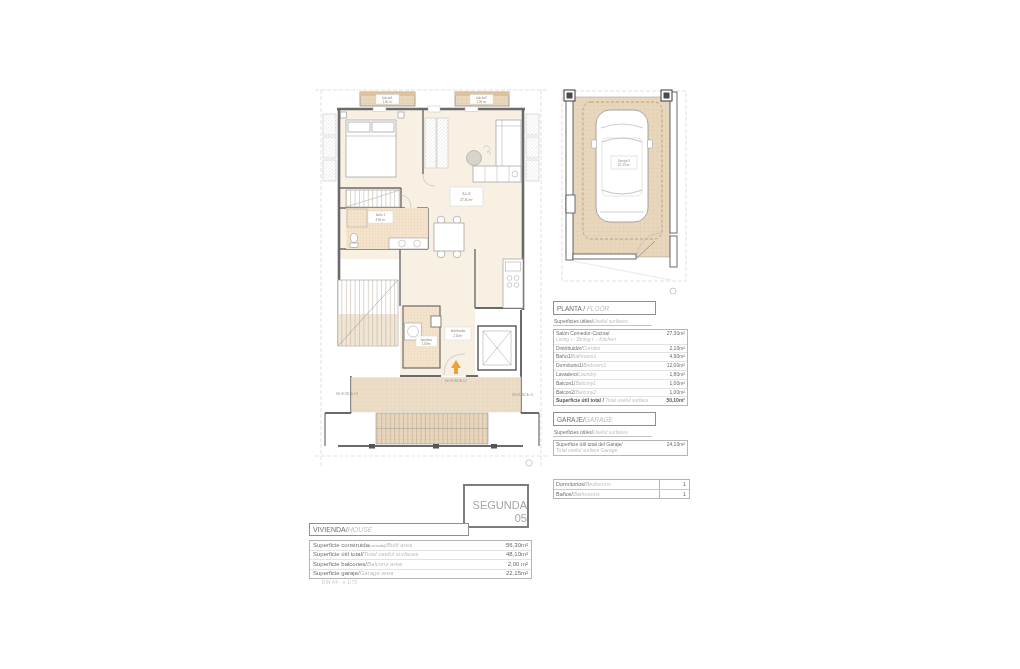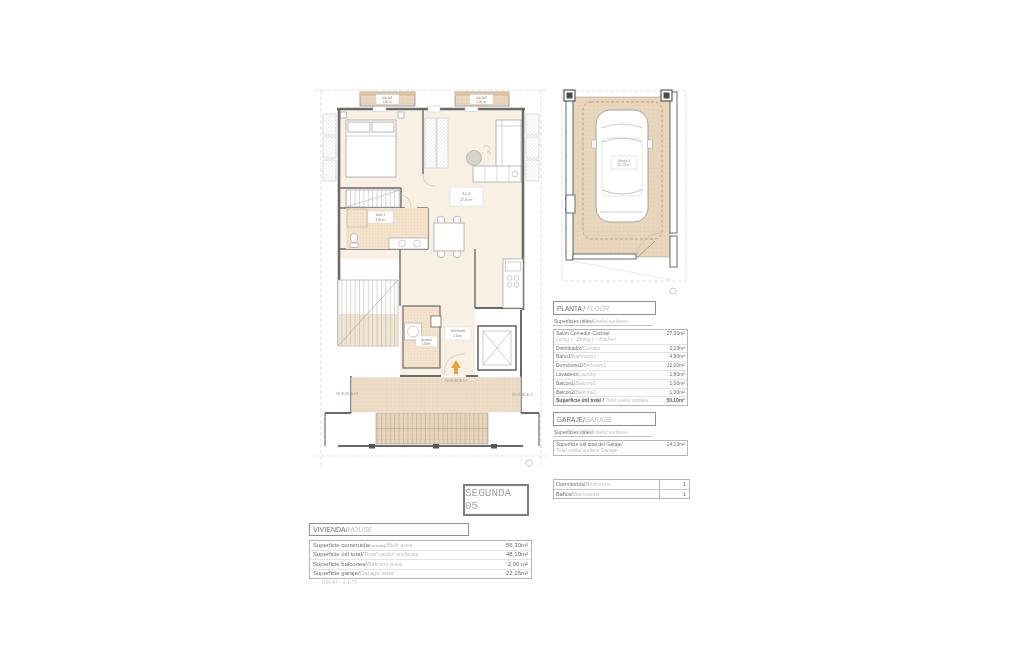--- a/index.html
+++ b/index.html
@@ -21,22 +21,22 @@
   .trow .val { white-space:nowrap; color:#6a6a6a; }
   .trow.total .es, .trow.total .val { color:#555; font-weight:bold; }
   .stack { display:flex; flex-direction:column; }
 
   .rrow { display:flex; font-size:5.5px; line-height:8.5px; border-bottom:1px solid #c9c9c9; }
   .rrow:last-child { border-bottom:none; }
   .rrow .lbl { flex:1; padding:0 2px; }
   .rrow .rval { width:26px; border-left:1px solid #b5b5b5; text-align:right;
                 padding-right:3px; color:#6a6a6a; }
 
-  .segunda { border:2px solid #7d7d7d; color:#a5a5a5; text-align:left;
-             font-size:11px; line-height:12.5px; padding-top:1px; background:#fff;font-family:Liberation Mono, monospace; }
+  .segunda { border:2px solid #7d7d7d; color:#a5a5a5; text-align:right;
+             font-size:11px; line-height:12.5px; padding-top:13px; background:#fff; }
 
   .house-header { border:1px solid #8f8f8f; font-size:7px; line-height:11px;
                   padding:0 3px; color:#5e5e5e; background:#fff; }
   .house-tbl .trow { font-size:6px; line-height:7.5px; padding:0.5px 3px; }
   .mid { font-size:4px; color:#9a9a9a; }
   .fine-print { font-size:4.5px; color:#c6c6c6; letter-spacing:0.3px; }
 
   
   svg text { font-family:"Liberation Sans",sans-serif; text-anchor:middle; }
   .t30 { font-size:3px;   fill:#8d8577; }

